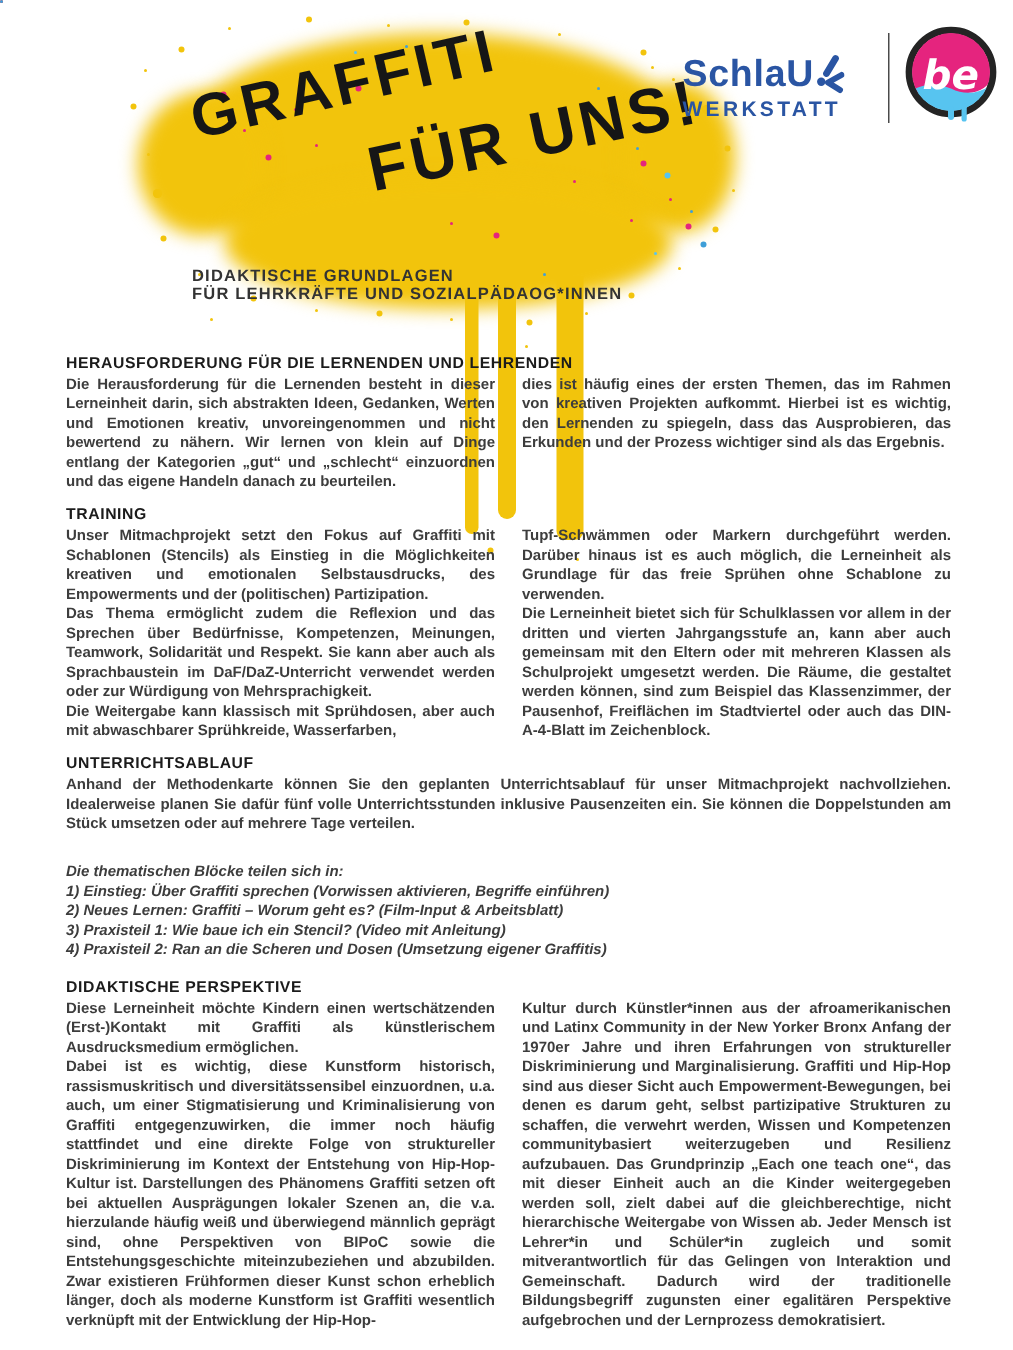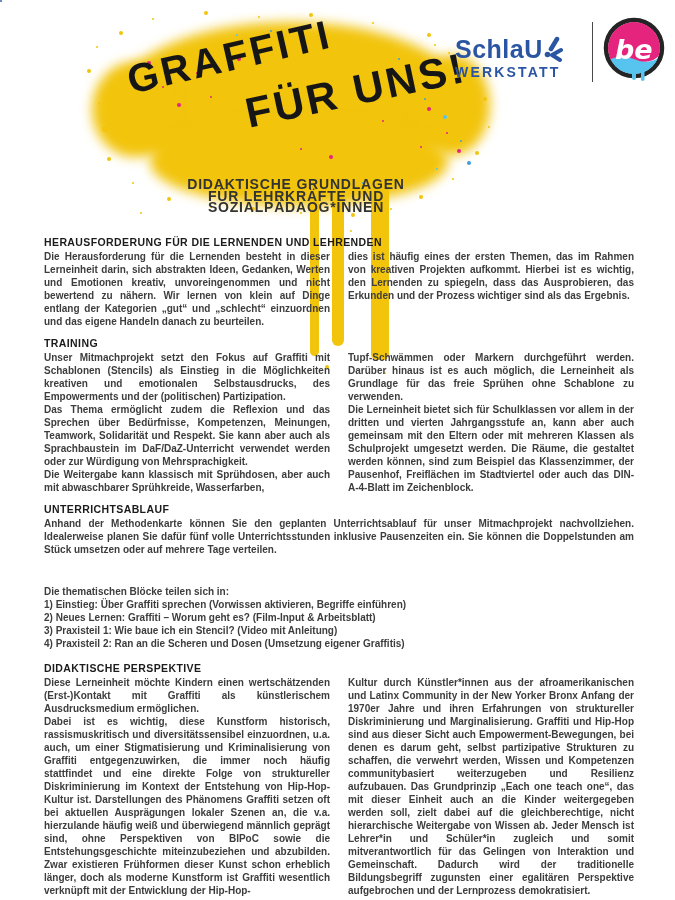--- a/index.html
+++ b/index.html
@@ -48,40 +48,40 @@
     236px 34px 0 var(--lblue), 252px 44px 0 1px #3f9fd8, 270px 30px 0 #3f9fd8,
     424px 98px 0 #3f9fd8, 444px 116px 0 1px var(--lblue), 460px 140px 0 #3f9fd8,
     468px 162px 0 1px #3f9fd8, 436px 168px 0 var(--lblue), 362px 182px 0 #3f9fd8,
     398px 58px 0 #3f9fd8;}
   .title-line{position:absolute;color:#161616;font-weight:900;
     letter-spacing:3px;transform-origin:left center;white-space:nowrap;}
   .t1{left:128px;top:58px;font-size:40px;transform:rotate(-13deg);}
   .t2{left:246px;top:90px;font-size:42px;transform:rotate(-12deg);}
   .subtitle{position:absolute;left:128px;top:155px;font-size:14.5px;font-weight:800;
     letter-spacing:1px;color:#141414;white-space:nowrap;}
-  .tagline{position:absolute;left:128px;top:179px;width:336px;text-align:center;
-    font-size:14px;font-weight:700;letter-spacing:.8px;line-height:11.5px;color:#333;}
+  .tagline{position:absolute;left:128px;top:179px;width:336px;
+    font-size:11px;font-weight:700;letter-spacing:.8px;line-height:11.5px;color:#333;}
   
   .schlau{position:absolute;left:455px;top:36px;color:var(--blue);}
   .schlau .row{display:flex;align-items:flex-start;}
   .schlau .word{font-size:25px;font-weight:700;letter-spacing:.5px;line-height:26px;}
   .schlau .sub{font-size:14px;font-weight:700;letter-spacing:2.2px;text-align:left;
     width:112px;margin-top:0px;}
   .logo-divider{position:absolute;left:592px;top:22px;height:60px;border-left:1.5px solid #4a4a4a;}
   .belogo{position:absolute;left:601px;top:15px;text-align:center;}
   
   .content{position:absolute;left:0;top:236px;width:675px;padding:0 41px 0 44px;z-index:1;}
   h2{font-size:10.5px;font-weight:800;letter-spacing:.4px;color:var(--ink);
     margin-bottom:2px;white-space:nowrap;}
   p{font-size:10px;font-weight:600;line-height:13px;text-align:justify;
     hyphens:auto;-webkit-hyphens:auto;color:var(--body);}
   section{margin-bottom:9px;}
   .cols{display:flex;gap:18px;}
   .col{flex:1 1 0;min-width:0;}
-  .list-block{margin-top:29px;}
+  .list-block{margin-top:19px;font-style:italic;}
   .list-block p{text-align:left;}
   .u-list p{white-space:nowrap;}
 </style>
 </head>
 <body>
 
 <div class="header">
 
   <div>
     <div class="splash sp1"></div>

